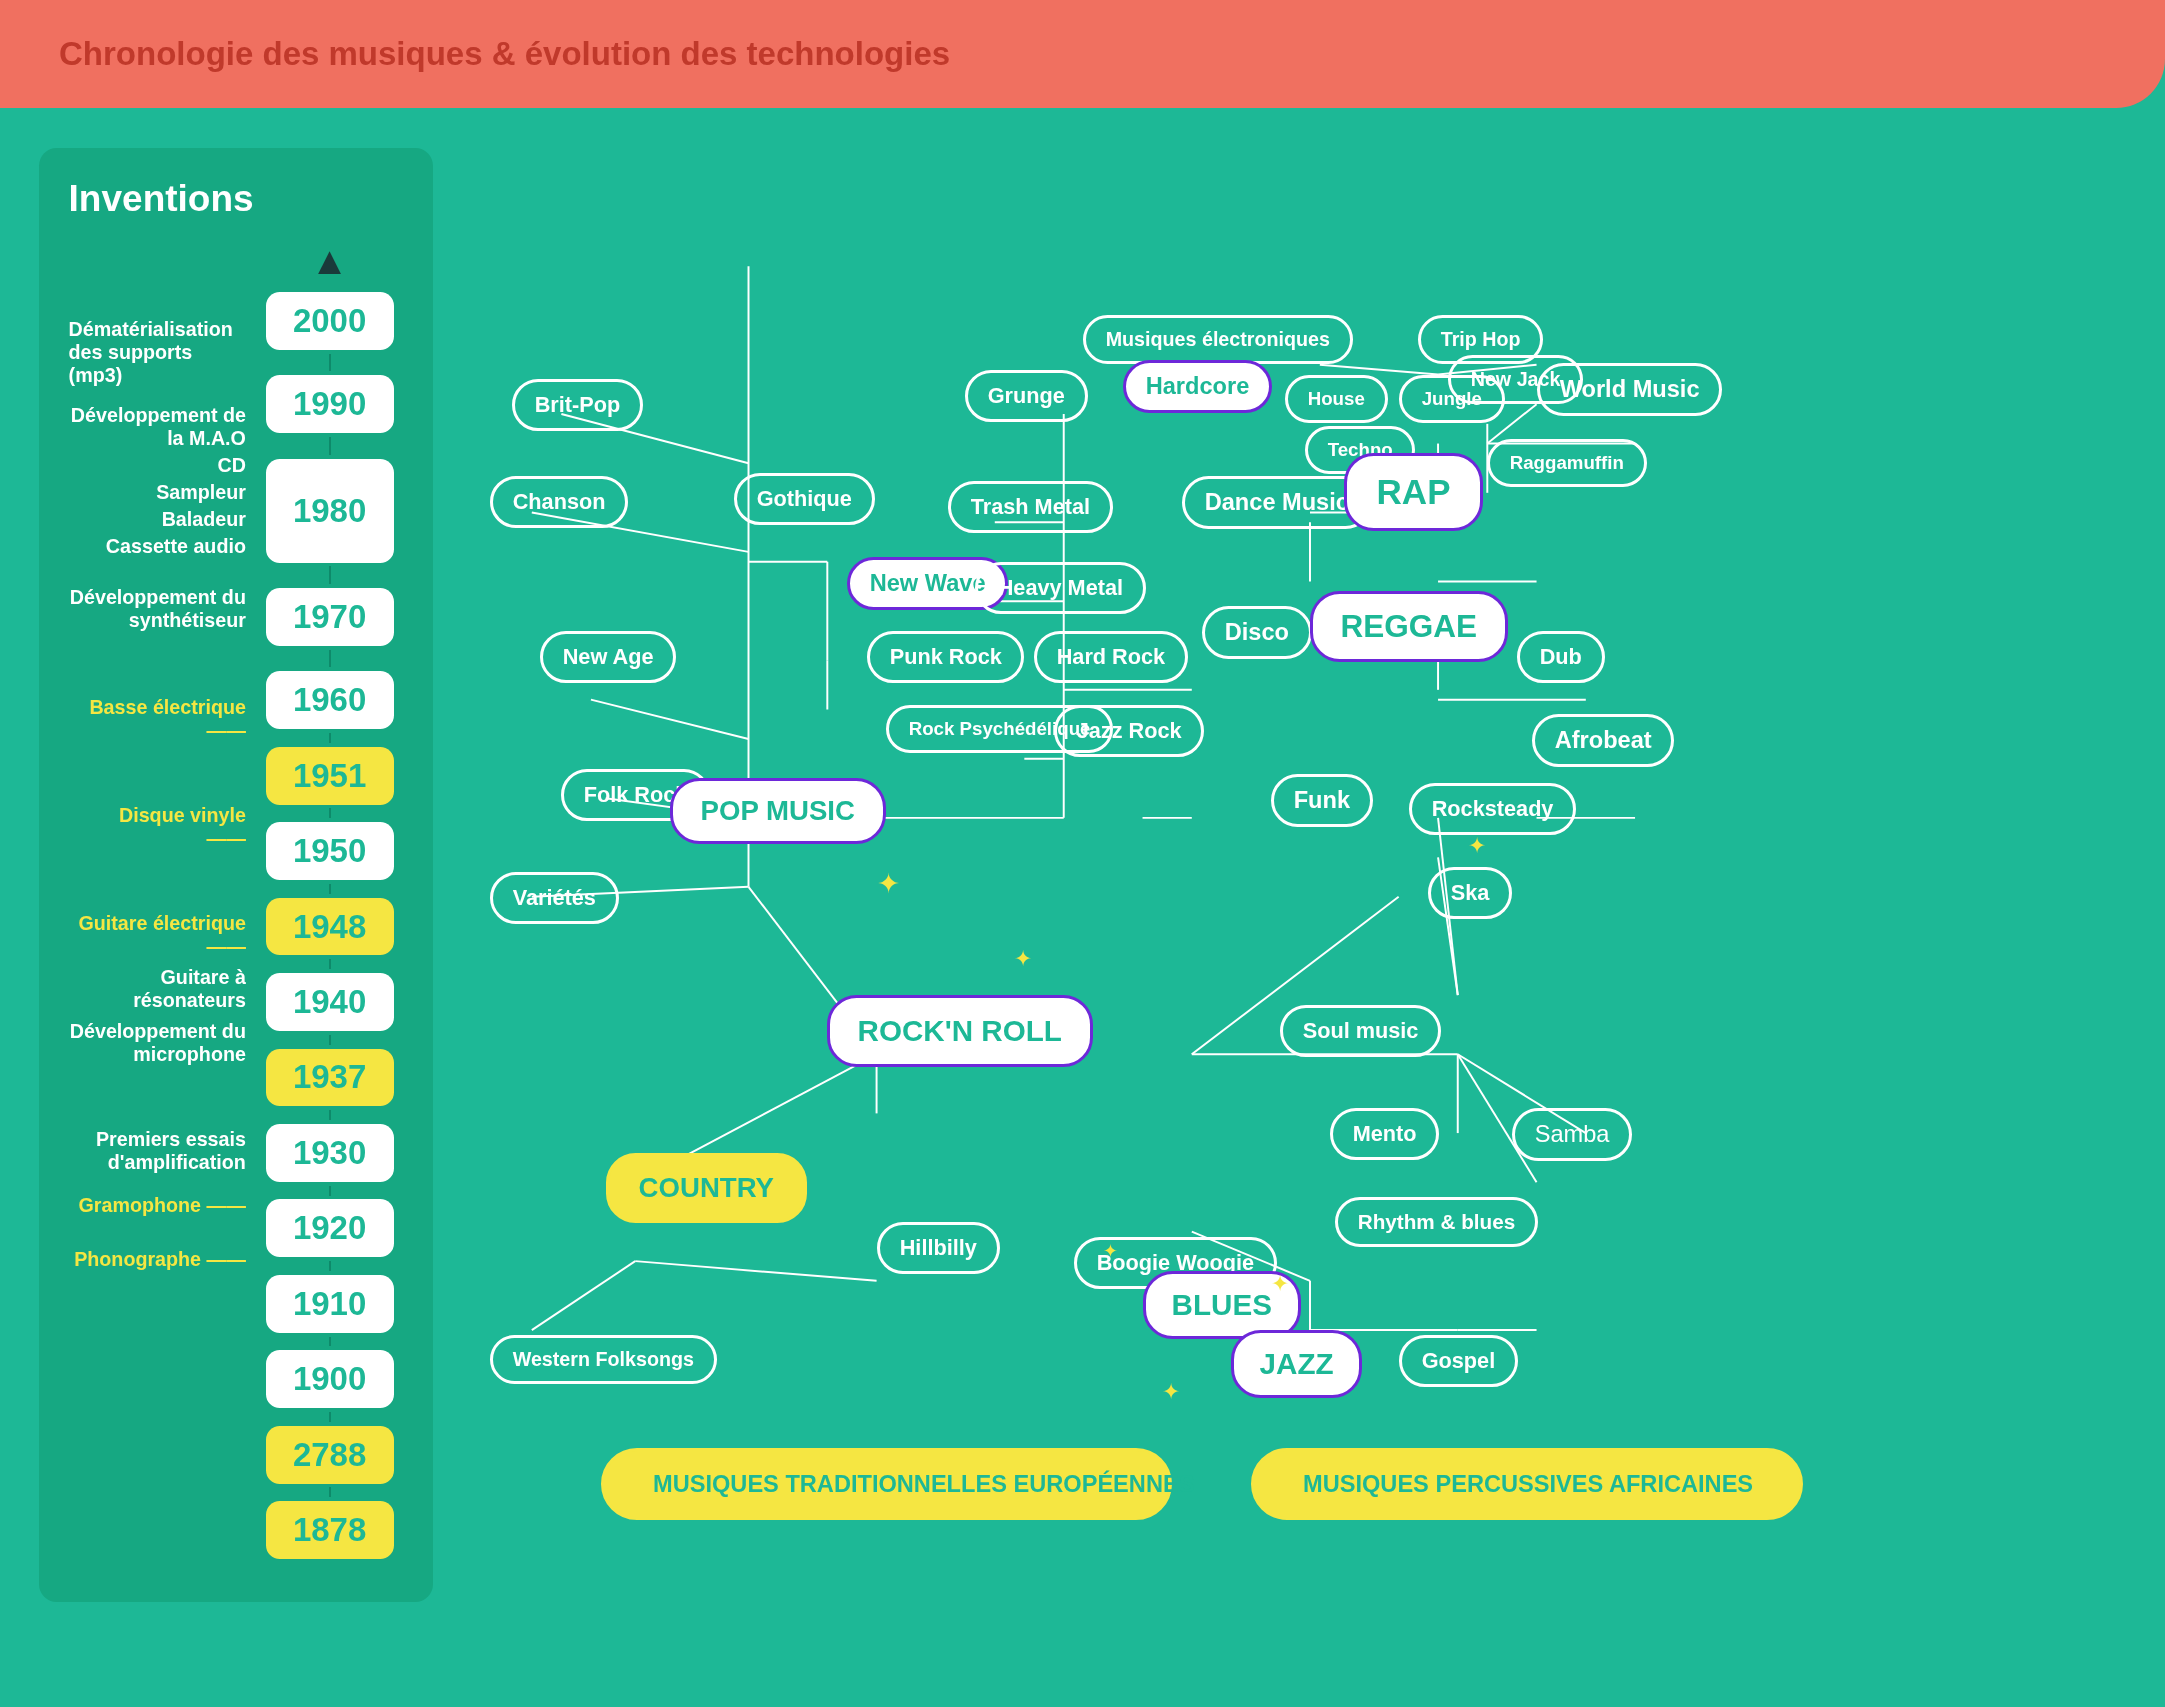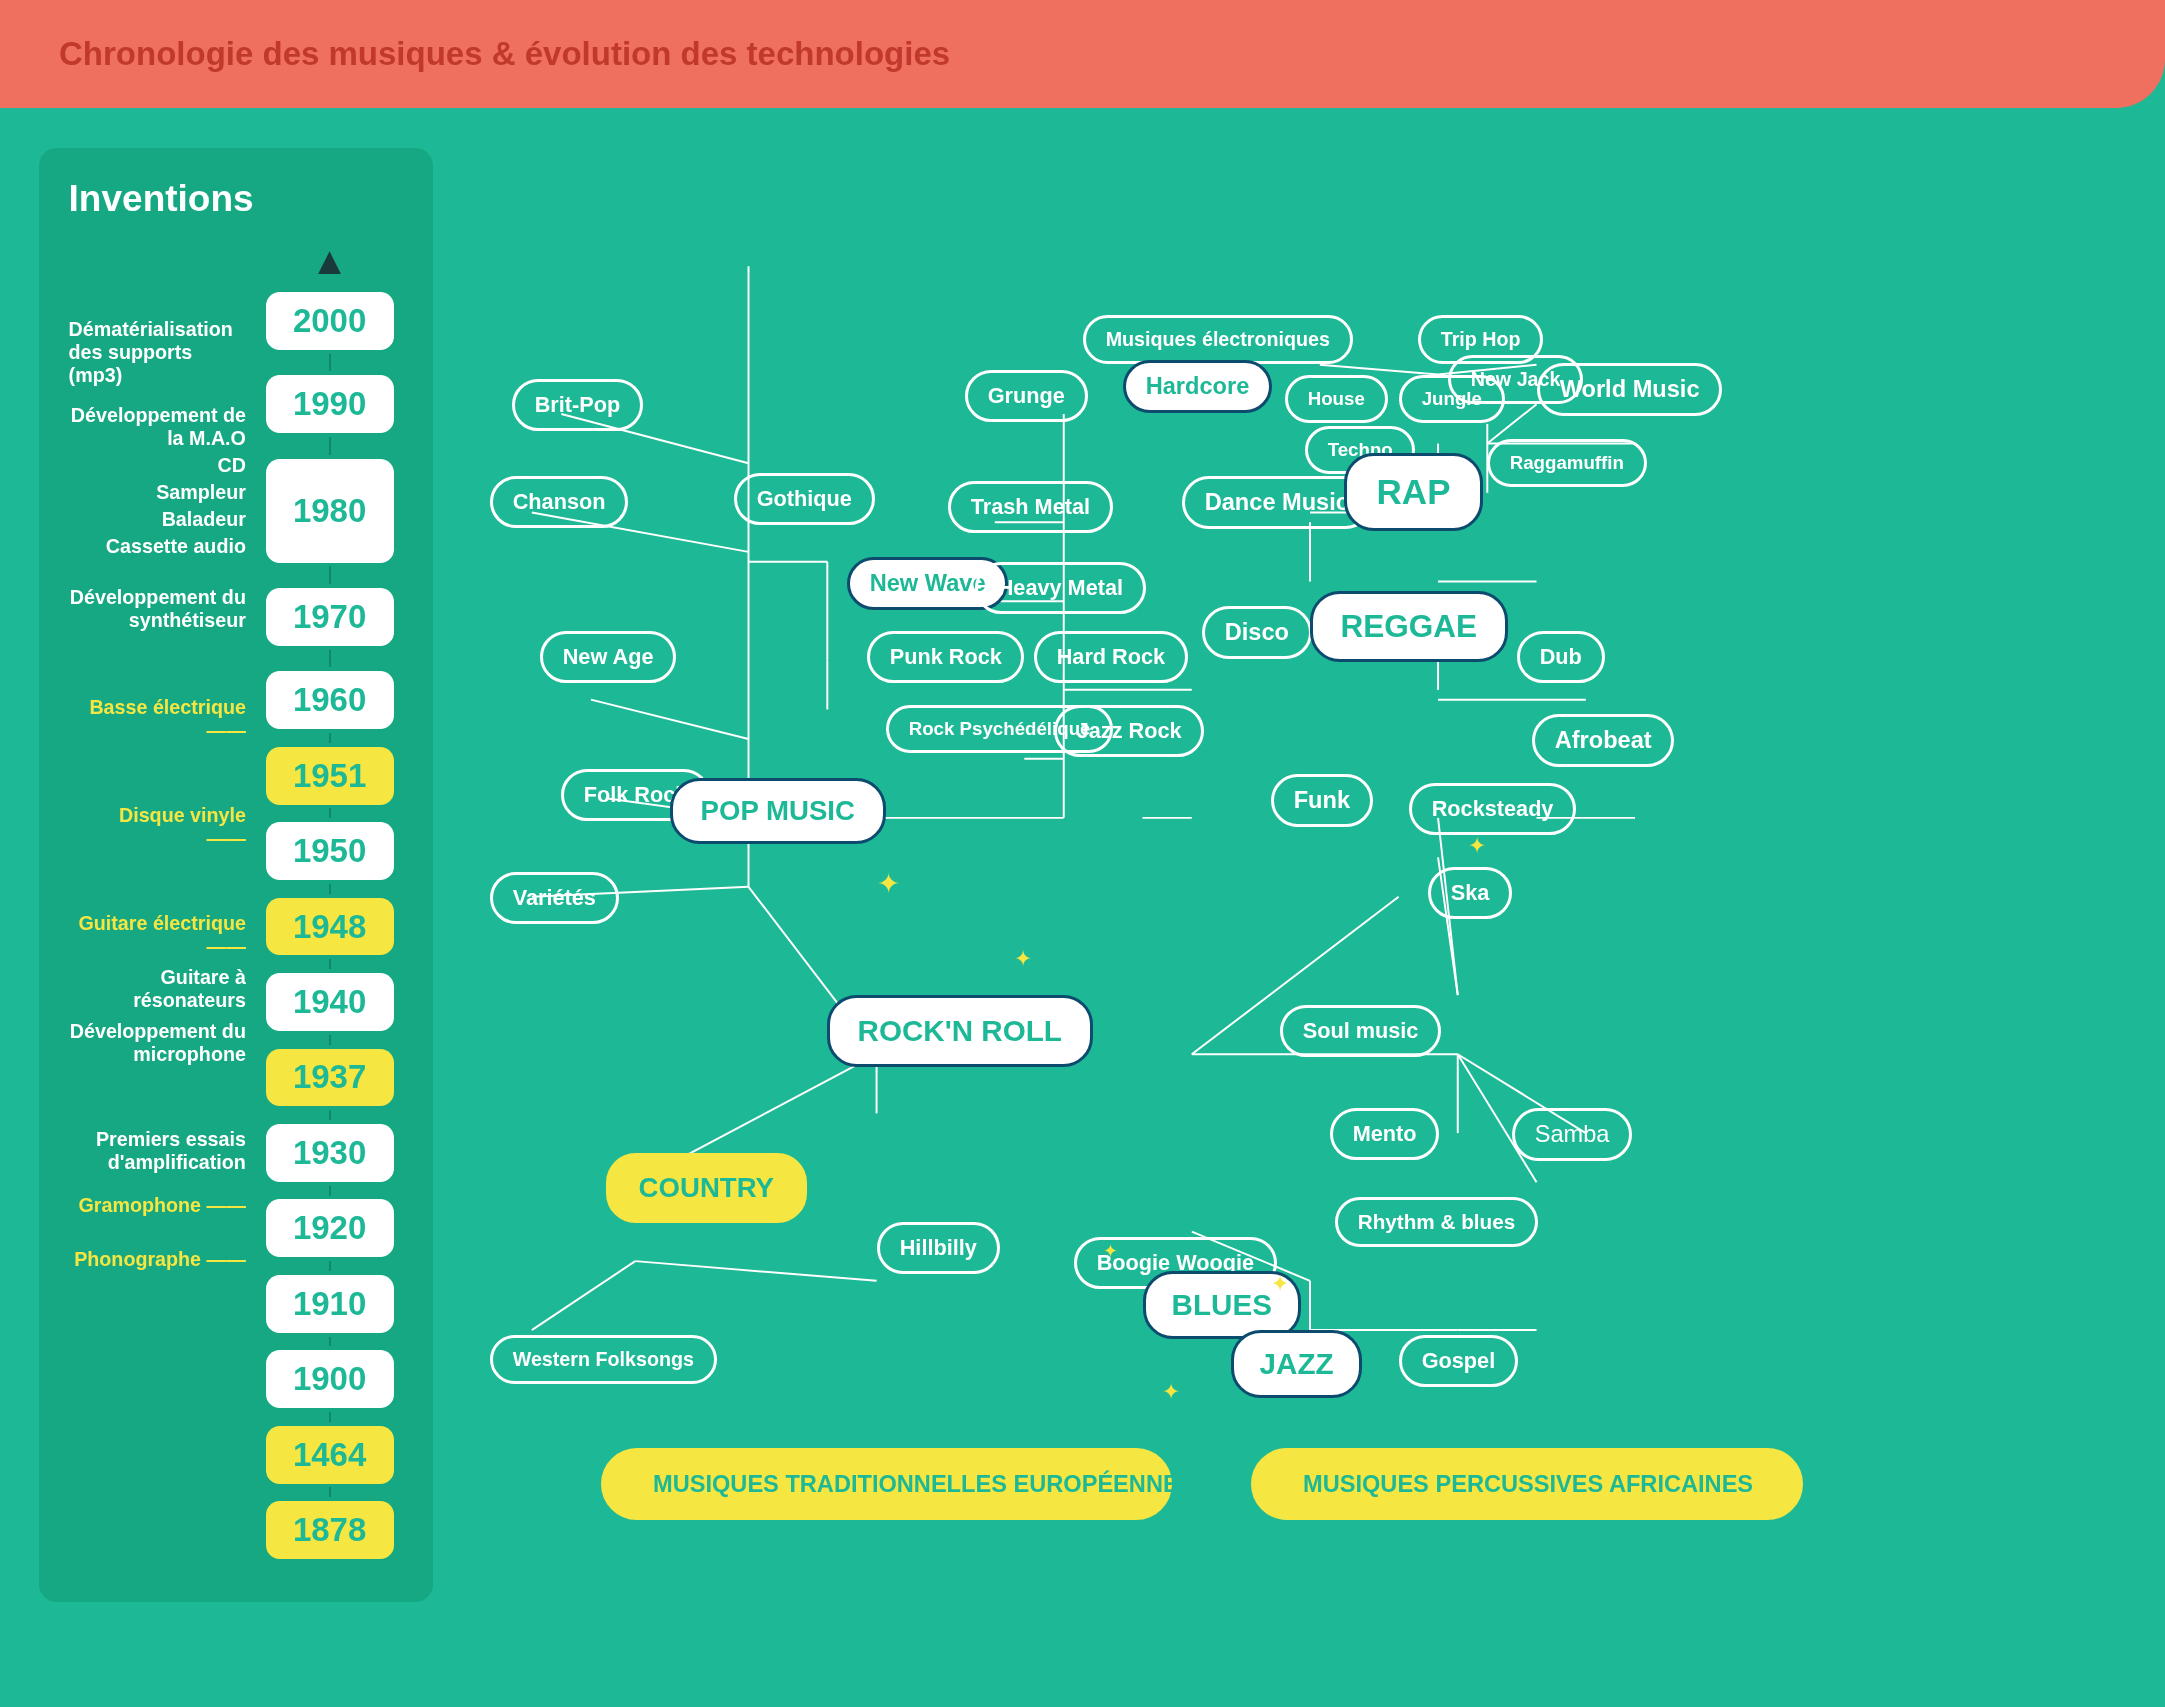--- a/index.html
+++ b/index.html
@@ -99,21 +99,21 @@
       color: white;
       font-weight: bold;
       font-size: 21.7px;
       padding: 9.9px 19.7px;
       text-align: center;
       white-space: nowrap;
     }
     .genre-node.highlighted {
       background: white;
       color: #1db896;
-      border: 3px solid #0c4a6e;
+      border: 3px solid #6d28d9;
       font-size: 25.6px;
       font-weight: 900;
     }
     .genre-node.yellow-bg {
       background: #f5e642;
       color: #1db896;
       border: 3px solid #f5e642;
       font-size: 25.6px;
       font-weight: 900;
     }
@@ -224,21 +224,21 @@
       <div class="year-box yellow">1937</div>
       <div class="year-line-short"></div>
       <div class="year-box">1930</div>
       <div class="year-line-short"></div>
       <div class="year-box">1920</div>
       <div class="year-line-short"></div>
       <div class="year-box">1910</div>
       <div class="year-line-short"></div>
       <div class="year-box">1900</div>
       <div class="year-line-short"></div>
-      <div class="year-box yellow">1464</div>
+      <div class="year-box yellow">2788</div>
       <div class="year-line-short"></div>
       <div class="year-box yellow">1878</div>
     </div>
   </div>
 </div>
 
 <div class="music-map">
   <div class="map-container">
 
     <svg class="lines-svg" viewBox="0 0 1718 1543" width="1692" height="1520">

